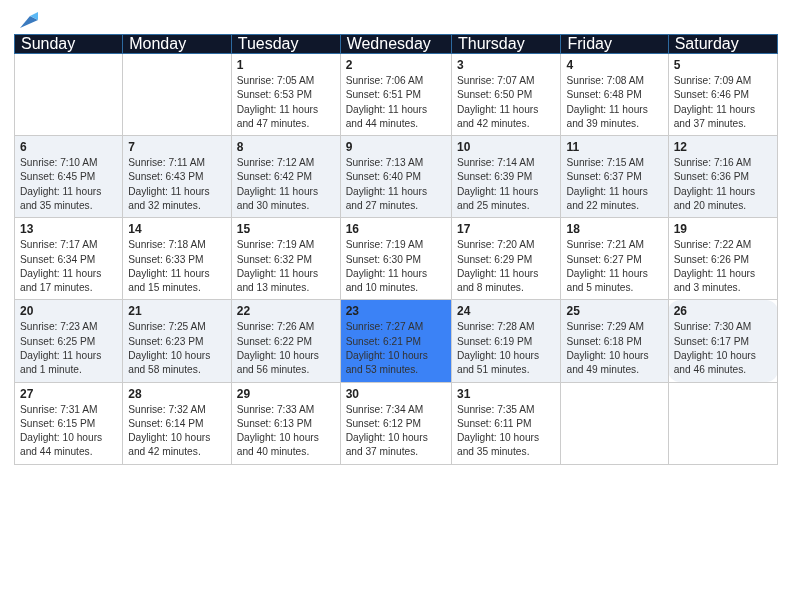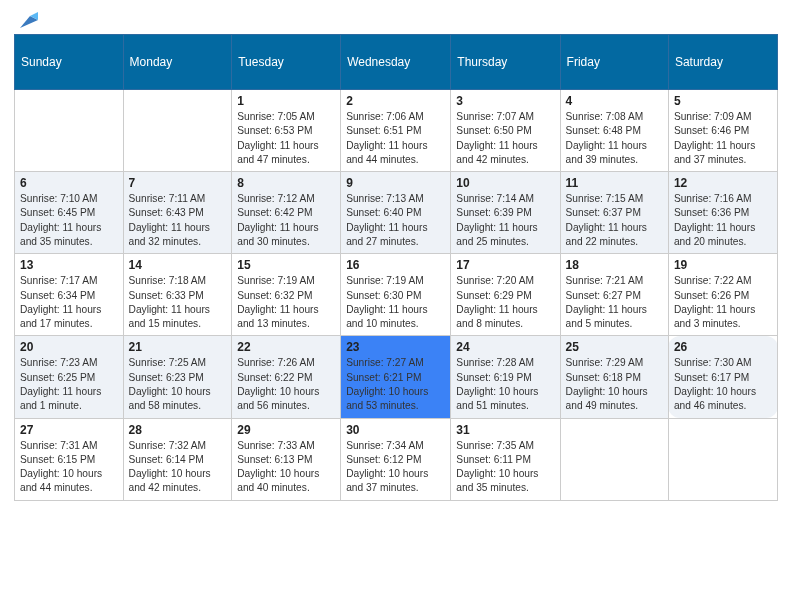--- a/index.html
+++ b/index.html
@@ -59,25 +59,25 @@
       margin-top: 2px;
     }
     
     .cal-table {
       width: 100%;
       border-collapse: collapse;
       margin-top: 6px;
       font-size: 11px;
     }
     .cal-table th {
-      background: #0369a1;
+      background: #0f172a;
       color: #fff;
       text-align: left;
-      padding: 20px 6px;
-      font-size: 12px;
+      padding: 0 6px;
+      font-size: 16px;
       font-weight: normal;
       border: 1px solid #2d6aa0;
     }
     .cal-table td {
       border: 1px solid #ccc;
       vertical-align: top;
       padding: 4px 5px;
       width: 113px;
       min-height: 72px;
       height: 72px;

